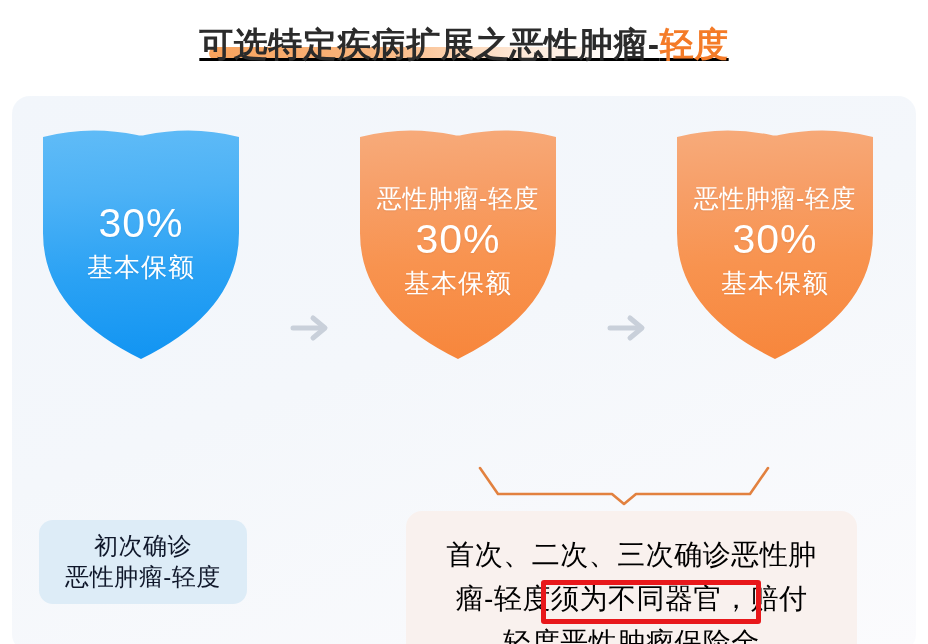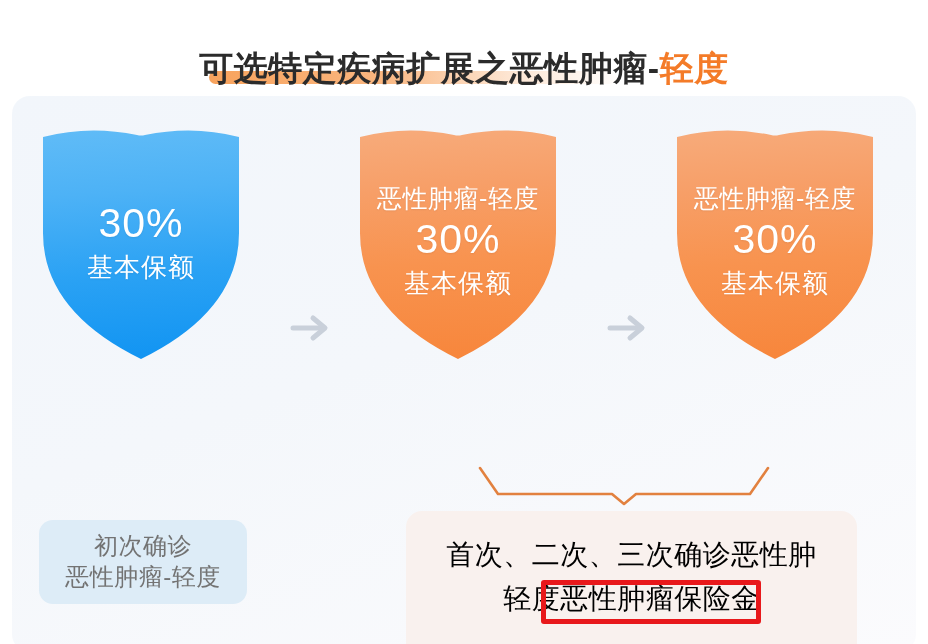--- a/index.html
+++ b/index.html
@@ -16,22 +16,23 @@
   }
 
   
   #title-bar {
     position: absolute;
     left: 0;
     top: 0;
     width: 928px;
     height: 88px;
     display: flex;
-    align-items: flex-end;
+    align-items: center;
     justify-content: center;
+    text-decoration: underline;
   }
   #title-wrap {
     position: relative;
     display: inline-block;
     padding: 0 6px;
   }
   #title-highlight {
     position: absolute;
     left: 16px;
     right: 118px;
@@ -155,21 +156,21 @@
     height: 84px;
     background: #ddecf7;
     border-radius: 14px;
     display: flex;
     flex-direction: column;
     align-items: center;
     justify-content: center;
   }
   #caption-left .cap-line {
     font-size: 24px;
-    color: #737373;
+    color: #0f172a;
     line-height: 1.28;
     letter-spacing: 0.5px;
     text-align: center;
   }
 
   #caption-right {
     position: absolute;
     left: 394px;
     top: 415px;
     width: 451px;
@@ -253,19 +254,20 @@
   </div>
 
   <div id="caption-left">
     <div class="cap-line">初次确诊</div>
     <div class="cap-line">恶性肿瘤-轻度</div>
   </div>
 
   <div id="caption-right">
     <div id="caption-right-inner">
       <div class="cap-line">首次、二次、三次确诊恶性肿</div>
+      <div class="cap-line">瘤-轻度须为不同器官，赔付</div>
       <div class="cap-line">轻度恶性肿瘤保险金</div>
 
     </div>
     <div id="red-box"></div>
   </div>
 
 </div>
 
 </body></html>

